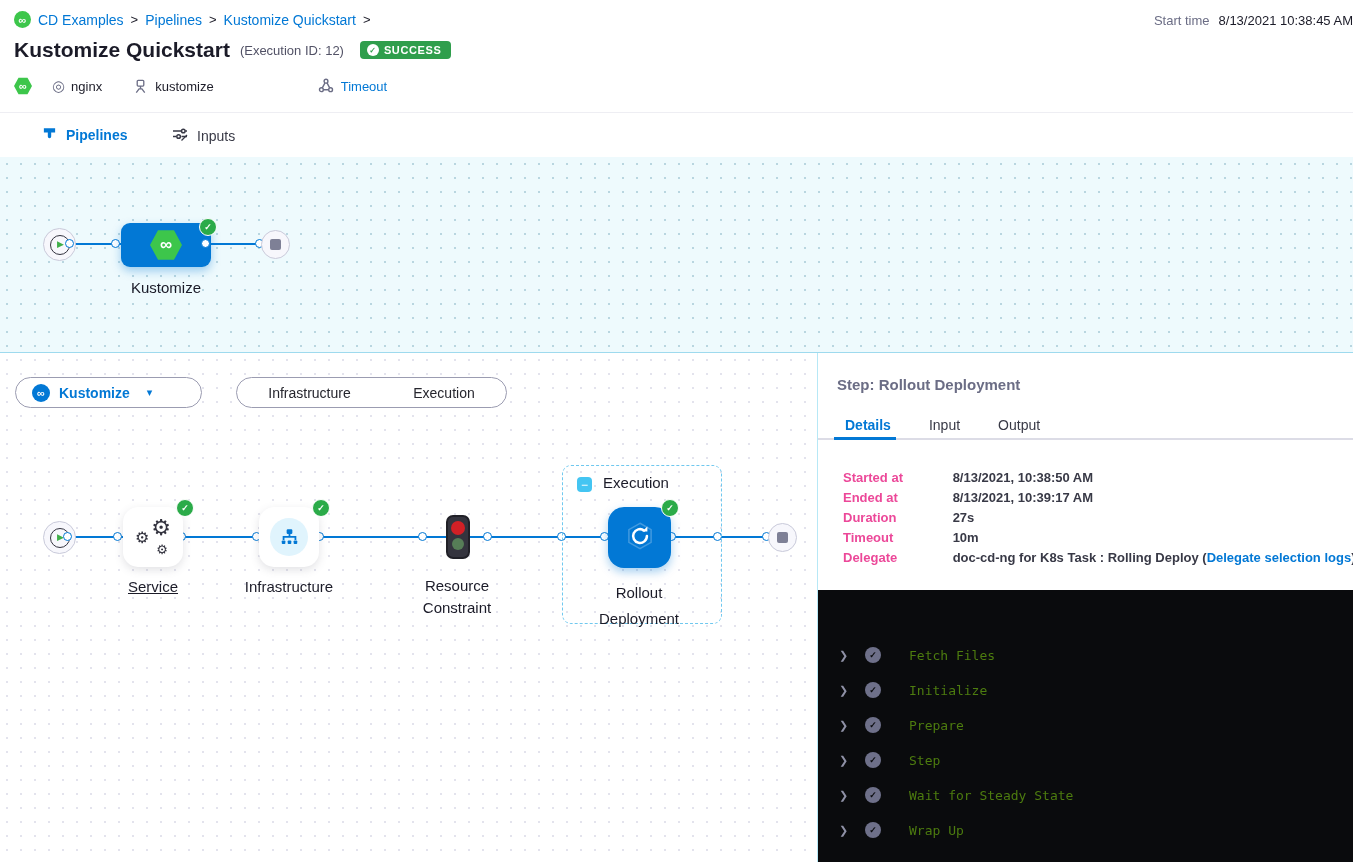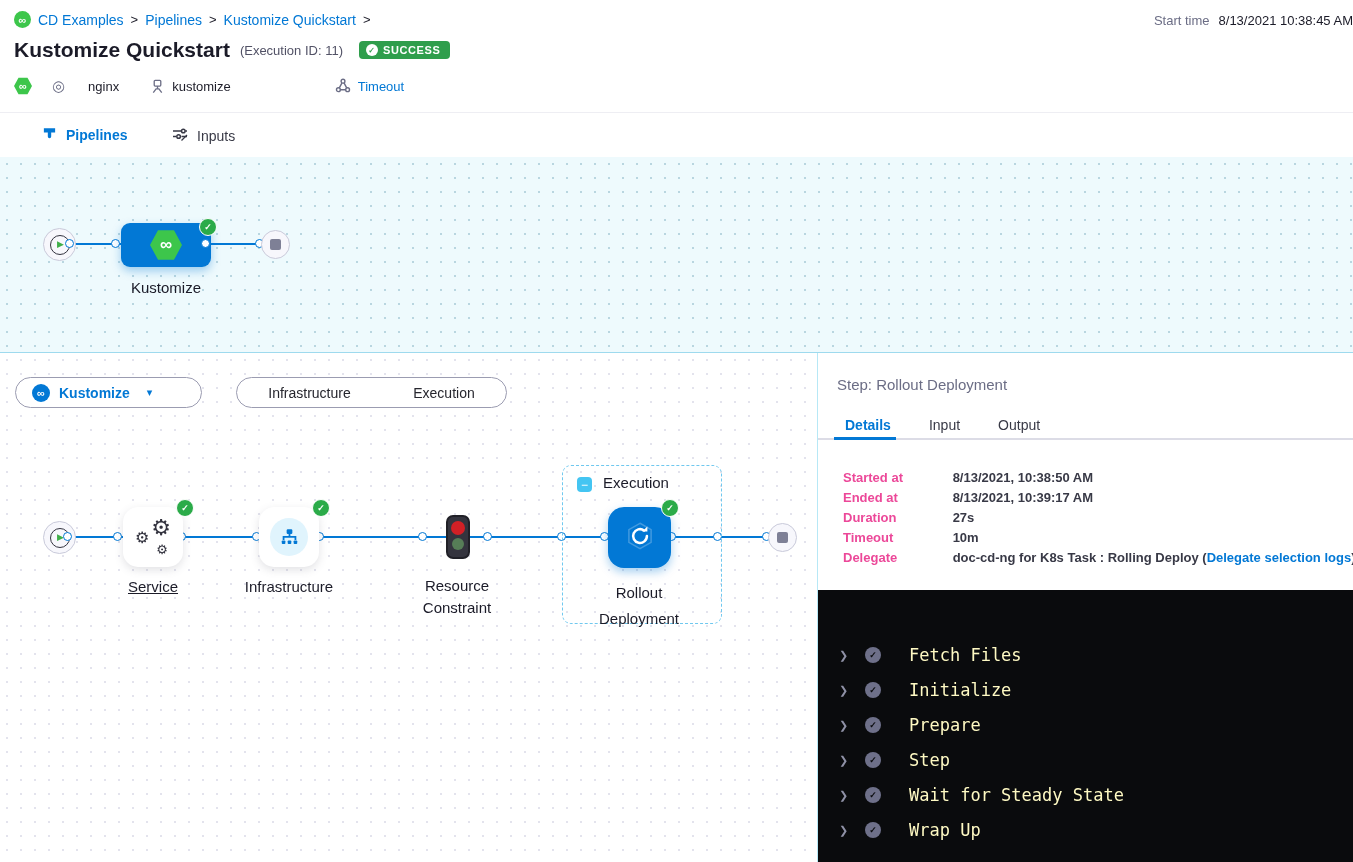--- a/index.html
+++ b/index.html
@@ -91,40 +91,40 @@
         font-weight:700;display:flex;align-items:center;justify-content:center;}
   .stage-pill .lbl{color:#0278d5;font-size:14px;font-weight:600;}
   .stage-pill .caret{color:#0278d5;font-size:11px;margin-left:8px;}
   .toggle-pill{position:absolute;left:236px;top:24px;width:271px;height:31px;border:1px solid #9b9cb1;
         border-radius:17px;background:#fff;display:flex;align-items:center;justify-content:space-around;
         font-size:14px;color:#26262e;box-sizing:border-box;}
   .toggle-opt{cursor:pointer;}
 
   
   .panel{left:817px;top:353px;width:536px;height:509px;background:#fff;border-left:1px solid #b7e8f6;box-sizing:border-box;}
-  .panel-title{position:absolute;left:19px;top:23px;font-size:15px;font-weight:400;color:#6b6d85;}
+  .panel-title{position:absolute;left:19px;top:23px;font-size:15px;font-weight:700;color:#6b6d85;}
   .ptabs{position:absolute;left:27px;top:64px;display:flex;gap:38px;font-size:14px;}
   .ptab{color:#383946;cursor:pointer;}
   .ptab.active{color:#0278d5;font-weight:600;}
   .ptab-track{position:absolute;left:0;top:85px;width:536px;height:2px;background:#dcdce6;}
   .ptab-bar{position:absolute;left:16px;top:84px;width:62px;height:3px;background:#0278d5;}
   .drow{position:absolute;left:25px;font-size:13px;font-weight:700;white-space:nowrap;}
   .dlabel{display:inline-block;width:106px;color:#ec4899;}
   .dvalue{color:#383946;}
   .dlink{color:#0278d5;cursor:pointer;}
 
   
   .logs{position:absolute;left:0;top:237px;width:536px;height:272px;background:#0a0b0d;}
   .logs-header{position:absolute;left:0;top:0;width:536px;height:30px;border-bottom:1px solid #26262c;box-sizing:border-box;}
   .logs-title{position:absolute;left:20px;top:7px;font-size:13px;color:#c9cbd6;}
   .log-row{position:absolute;left:0;width:536px;height:22px;display:flex;align-items:center;cursor:pointer;}
   .log-chev{position:absolute;left:21px;color:#8f91a6;font-size:11px;}
   .log-chk{position:absolute;left:47px;width:16px;height:16px;border-radius:50%;background:#6e7089;
         color:#0a0b0d;font-size:9px;font-weight:700;display:flex;align-items:center;justify-content:center;}
-  .log-text{position:absolute;left:91px;font-family:"DejaVu Sans Mono",monospace;font-size:17px;color:#fef9c3;}
+  .log-text{position:absolute;left:91px;font-family:"DejaVu Sans Mono",monospace;font-size:13px;color:#4d7c0f;}
 </style>
 </head>
 <body>
 
 <div class="screen">
 
   <div class="abs breadcrumb">
     <span class="hlogo">
         <span>∞</span>
       </span>
@@ -136,33 +136,33 @@
     <span class="sep">&gt;</span>
   </div>
 
   <div class="abs start-time">
     <span class="st-label">Start time</span>
     <span class="st-value">8/13/2021 10:38:45 AM</span>
   </div>
 
   <div class="abs title-row">
     <span class="page-title">Kustomize Quickstart</span>
-    <span class="exec-id">(Execution ID: 11)</span>
+    <span class="exec-id">(Execution ID: 12)</span>
     <span class="status-badge">
       <span class="bic">✓</span>
       <span>SUCCESS</span>
     </span>
   </div>
 
   <div class="abs tags-row">
     <span class="hexlogo">
         <span>∞</span>
       </span>
     <span class="tag-ic" style="margin-left:20px;font-size:15px;">◎</span>
-    <span style="margin-left:23px;">nginx</span>
+    <span style="margin-left:6px;">nginx</span>
     <span class="tag-ic" style="margin-left:31px;">
       <svg width="15" height="15" viewBox="0 0 16 16" fill="none" stroke="#6b6d85" stroke-width="1.4">
         <rect x="4.5" y="1.5" width="7" height="6" rx="1"></rect>
           <path d="M8 7.5v3"></path>
           <path d="M3.5 14.5l3-4h3l3 4"></path>
       </svg>
     </span>
     <span style="margin-left:7px;">kustomize</span>
     <span class="tag-ic" style="margin-left:104px;">
       <svg width="16" height="16" viewBox="0 0 16 16" fill="none" stroke="#6b6d85" stroke-width="1.4">

